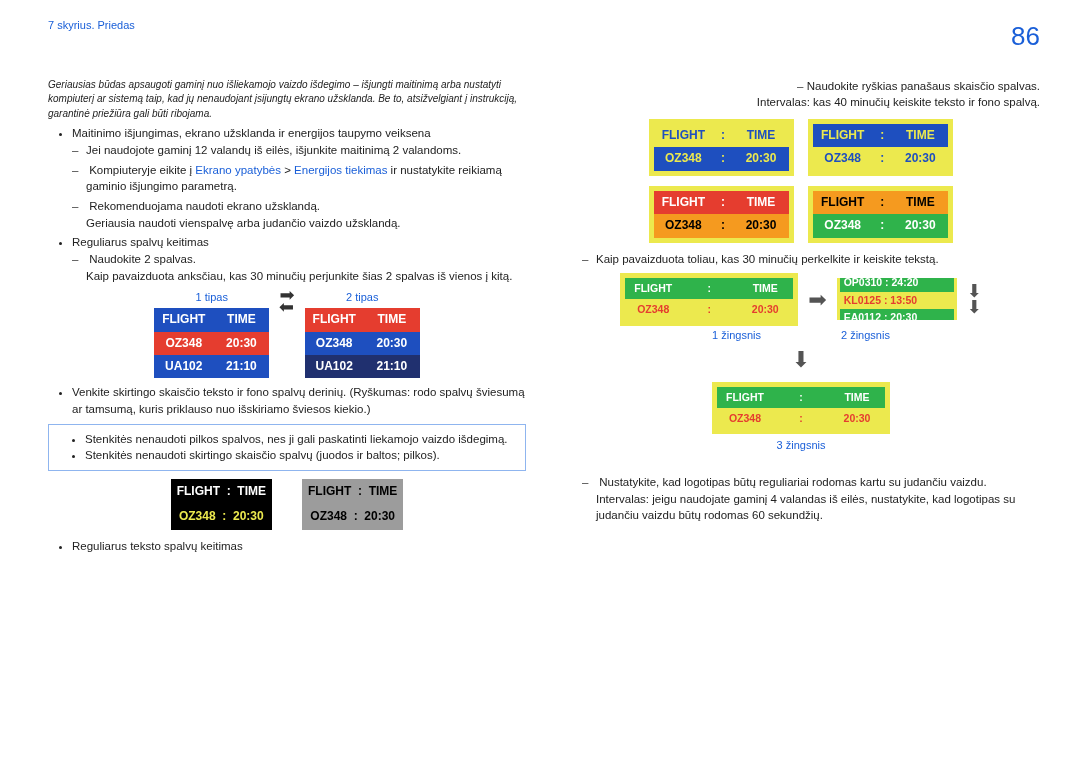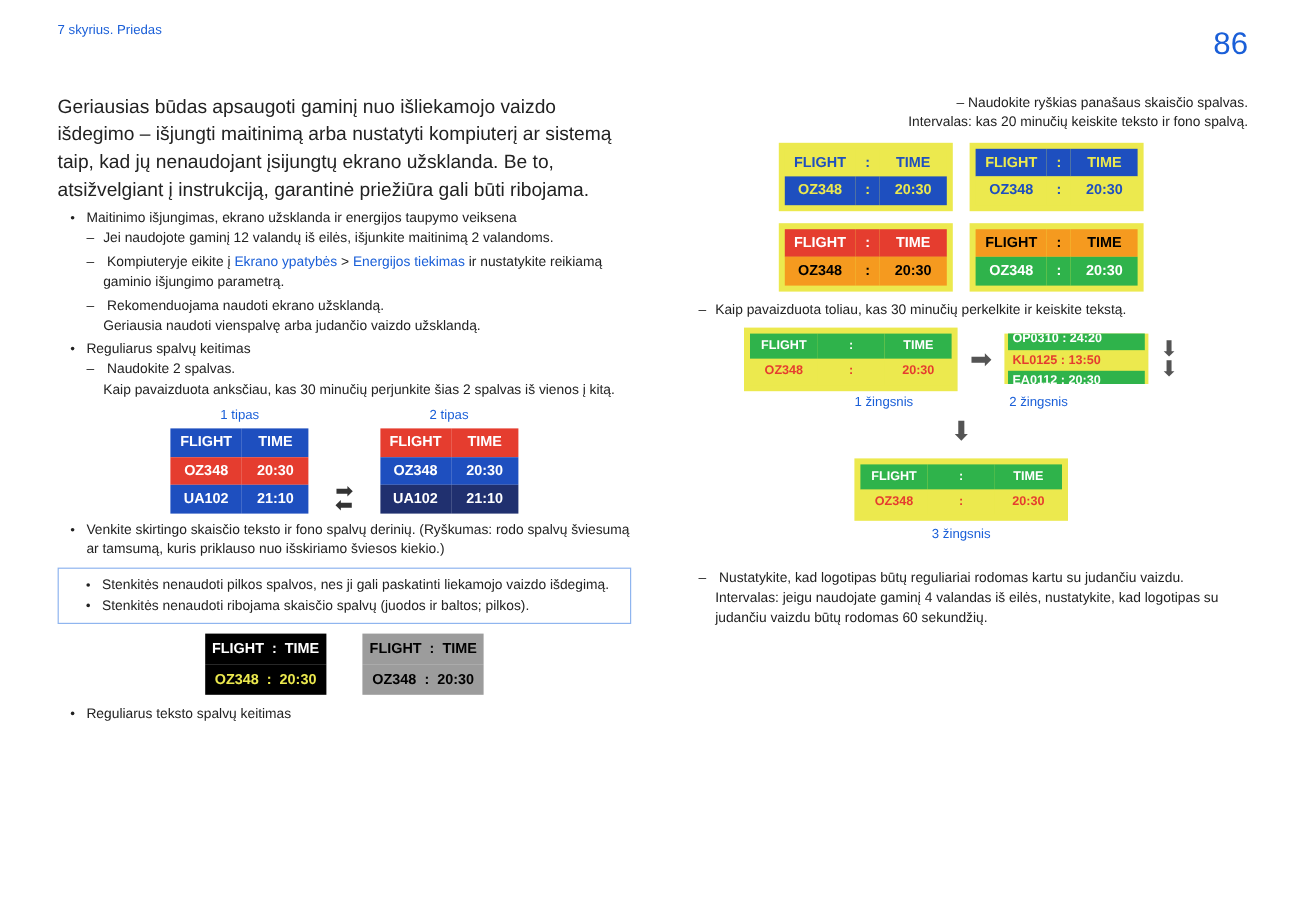--- a/index.html
+++ b/index.html
@@ -13,29 +13,29 @@
     background: #fff;
     position: relative;
     line-height: 1.45;
   }
   .header { display: flex; justify-content: space-between; align-items: flex-start; margin-bottom: 22px; }
   .breadcrumb { color: #1a5fd8; font-size: 11px; }
   .pagenum { color: #1a5fd8; font-size: 26px; font-weight: 300; }
   .columns { display: flex; gap: 36px; }
   .col { flex: 1; min-width: 0; }
   h2 { color: #1a5fd8; font-size: 16px; font-weight: 600; margin-bottom: 8px; }
-  p { font-size: 16px; margin-bottom: 4px; }
+  p { font-size: 10px; margin-bottom: 4px; font-style: italic; }
   ul.bullets { list-style: disc; padding-left: 24px; font-size: 11.5px; }
   ul.dashes { list-style: none; padding-left: 14px; font-size: 11.5px; }
   ul.dashes > li::before { content: "‒"; display: inline-block; width: 14px; margin-left: -14px; color: #333; }
   ul.bullets > li, ul.dashes > li { margin-bottom: 3px; }
   .link { color: #1a5fd8; }
   .callout { border: 1px solid #8fb5ef; padding: 6px 8px; margin: 6px 0 8px 0; }
   .callout ul { list-style: disc; padding-left: 28px; font-size: 11.5px; }
-  .figrow { display:flex; justify-content:center; align-items:flex-end; gap:20px; margin:6px 0; }
+  .figrow { display:flex; justify-content:center; align-items:flex-start; gap:8px; margin:6px 0; }
   .figcol { display:flex; flex-direction:column; align-items:center; gap:2px;}
   .caption-blue { color:#1a5fd8; font-size:11px; text-align:center; }
   
   .ftab { border-collapse: collapse; font-size:12px; font-weight:bold; font-family: Arial, sans-serif; }
   .ftab td { padding:3px 8px; text-align:center; width:56px;}
   .blue-bg   { background:#1e4fbf; color:#fff; }
   .red-bg    { background:#e53d2f; color:#fff; }
   .orange-bg { background:#f59a1f; color:#000; }
   .green-bg  { background:#2fb34b; color:#fff; }
   .yellow-bg { background:#ece94e; color:#e53d2f; }
@@ -147,21 +147,21 @@
       </div>
     </div>
 
     <ul class="bullets">
       <li>Venkite skirtingo skaisčio teksto ir fono spalvų derinių. (Ryškumas: rodo spalvų šviesumą ar tamsumą, kuris priklauso nuo išskiriamo šviesos kiekio.)</li>
     </ul>
 
     <div class="callout">
       <ul>
         <li>Stenkitės nenaudoti pilkos spalvos, nes ji gali paskatinti liekamojo vaizdo išdegimą.</li>
-        <li>Stenkitės nenaudoti ribojama skaisčio spalvų (juodos ir baltos; pilkos).</li>
+        <li>Stenkitės nenaudoti skirtingo skaisčio spalvų (juodos ir baltos; pilkos).</li>
       </ul>
     </div>
 
     <div class="brpair">
       <table class="ftab brtab">
         <tbody>
             <tr>
               <td class="black-bg"><span>FLIGHT</span>&nbsp;&nbsp;<span>:</span>&nbsp;&nbsp;<span>TIME</span></td>
             </tr>
         <tr>
@@ -183,21 +183,21 @@
 
     <ul class="bullets">
       <li>Reguliarus teksto spalvų keitimas</li>
     </ul>
   </div>
 
   <div class="col">
     <ul class="dashes" style="margin-left:20px;text-align:right;">
       <li>
         <span>Naudokite ryškias panašaus skaisčio spalvas.</span><br>
-        <span>Intervalas: kas 20 minučių keiskite teksto ir fono spalvą.</span>
+        <span>Intervalas: kas 40 minučių keiskite teksto ir fono spalvą.</span>
       </li>
     </ul>
 
     <div class="quad">
       <span class="ywrap">
           <table class="ftab">
         <tbody>
               <tr>
                 <td class="yellow-bg wtext-blue">FLIGHT</td>
                 <td class="yellow-bg wtext-blue" style="width:14px;">:</td>

